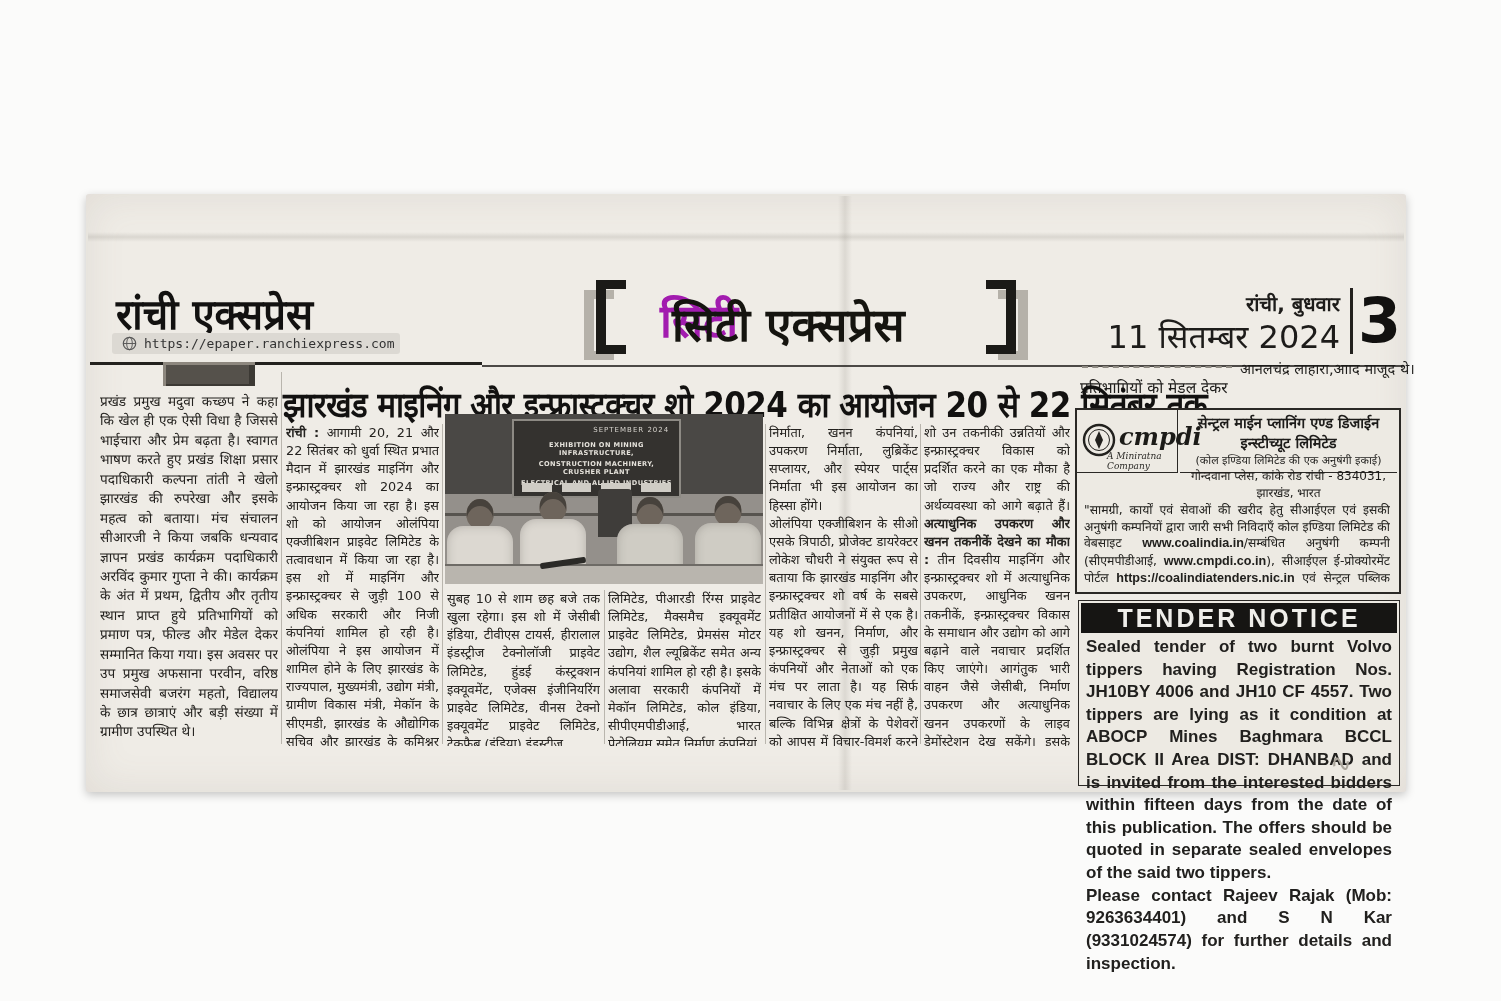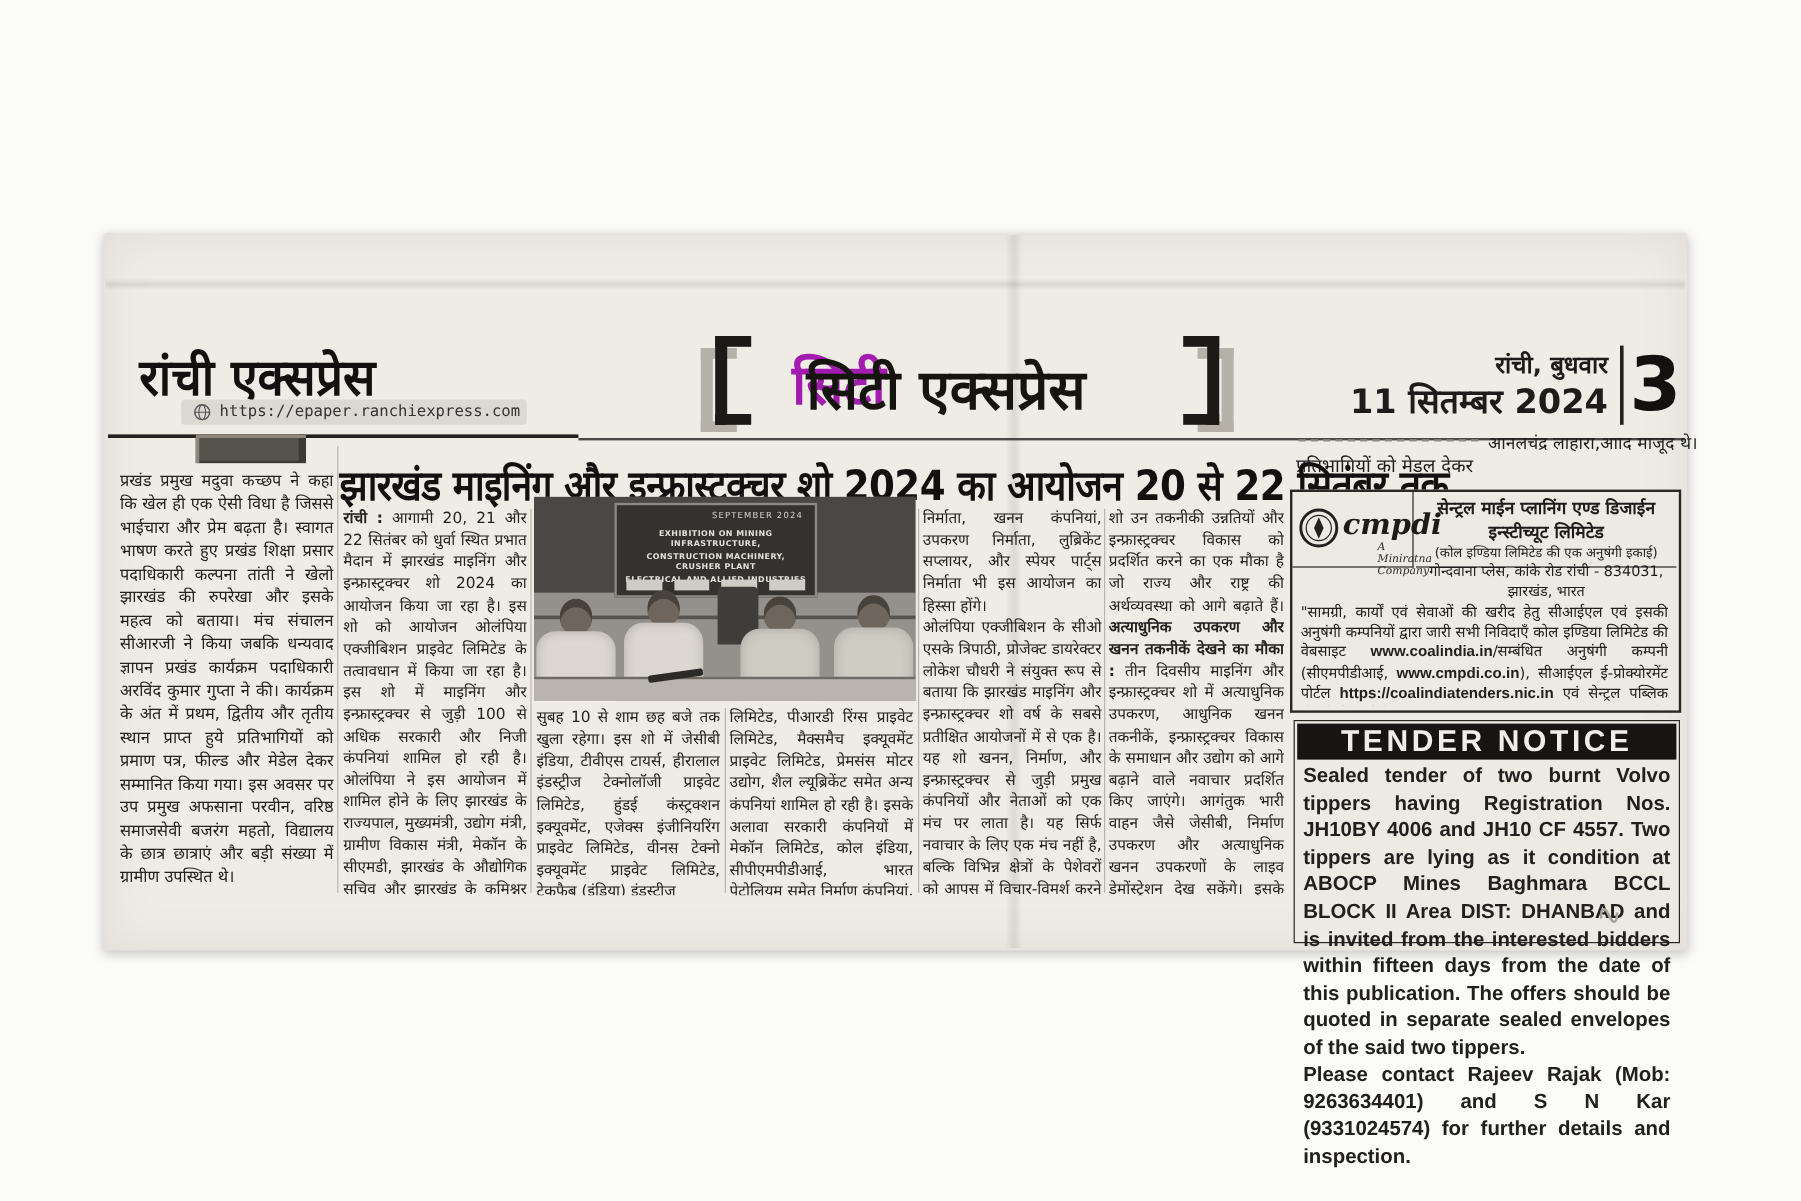--- a/index.html
+++ b/index.html
@@ -5,37 +5,37 @@
   html,body{margin:0;padding:0;}
   body{width:1501px;height:1001px;background:#fbfbfa;font-family:"DejaVu Sans",sans-serif;overflow:hidden;position:relative;}
   .abs{position:absolute;}
   .paper{left:86px;top:194px;width:1320px;height:598px;background:#efece6;
          box-shadow:0 3px 10px rgba(0,0,0,.22), inset 0 0 40px rgba(120,110,95,.12);
          border-radius:3px;}
   .crease-v{top:196px;height:594px;width:14px;background:linear-gradient(90deg,rgba(0,0,0,0) 0%,rgba(90,85,75,.13) 50%,rgba(0,0,0,0) 100%);}
   .crease-h{left:88px;width:1316px;height:10px;background:linear-gradient(180deg,rgba(0,0,0,0) 0%,rgba(90,85,75,.14) 50%,rgba(0,0,0,0) 100%);}
   .hindi{font-family:"DejaVu Sans",sans-serif;color:#1d1c1a;}
   .masthead{font-size:40px;font-weight:700;letter-spacing:0px;color:#121110;transform:scaleY(1.05);transform-origin:left top;}
-  .urlbar{background:#dcd9d3;border-radius:3px;display:flex;align-items:center;gap:7px;padding:3px 10px;margin-left:39px;}
+  .urlbar{background:#dcd9d3;border-radius:3px;display:flex;align-items:center;gap:7px;padding:3px 10px;}
   .urltext{font-family:"DejaVu Sans Mono",monospace;font-size:13px;color:#333;}
   .rule{background:#23211e;}
   .section-title{font-size:46px;font-weight:700;color:#15140f;}
   .ghost{color:#a21caf;}
   .bracket .v,.bracket .a{position:absolute;background:#1b1a17;}
   .bracket.gray .v,.bracket.gray .a{background:#b5b1a9;}
   .date1{font-size:20px;font-weight:700;}
-  .date2{font-size:28px;font-weight:700;}
+  .date2{font-size:32px;font-weight:400;}
   .pageno{font-size:62px;font-weight:700;line-height:1;color:#121110;}
   .headline{font-size:31px;font-weight:700;color:#121110;letter-spacing:-0.5px;transform:scaleY(1.12);transform-origin:left top;white-space:nowrap;}
   .coltext{font-size:12.8px;line-height:1.42;text-align:justify;color:#24221f;overflow:hidden;}
   .leftcol{font-size:13.6px;line-height:1.43;}
   .vline{background:#b9b5ad;width:1px;}
   .boxed{border:2px solid #2a2825;background:#edeae3;}
   .cmpdi-logo-name{font-family:"DejaVu Serif",serif;font-style:italic;font-weight:700;font-size:24px;color:#1c1b18;}
-  .cmpdi-logo-sub{font-family:"DejaVu Serif",serif;font-style:italic;font-size:9px;color:#2a2926;margin-left:41px;}
+  .cmpdi-logo-sub{font-family:"DejaVu Serif",serif;font-style:italic;font-size:9px;color:#2a2926;}
   .org1{font-size:14.5px;font-weight:700;}
   .org2{font-size:11px;}
   .org3{font-size:12px;}
   .suchna{font-size:19px;font-weight:700;text-decoration:underline;}
   .notice-body{font-size:12.3px;line-height:1.36;text-align:justify;color:#21201d;}
   .notice-body b{font-family:"Liberation Sans",sans-serif;font-size:12.6px;}
   .tender-head{background:#161513;color:#efeeea;font-family:"Liberation Sans",sans-serif;
                font-weight:700;font-size:25px;letter-spacing:3px;text-align:center;}
   .tender-body{font-family:"Liberation Sans",sans-serif;font-weight:700;font-size:17px;line-height:1.33;
                text-align:justify;color:#21201e;}

